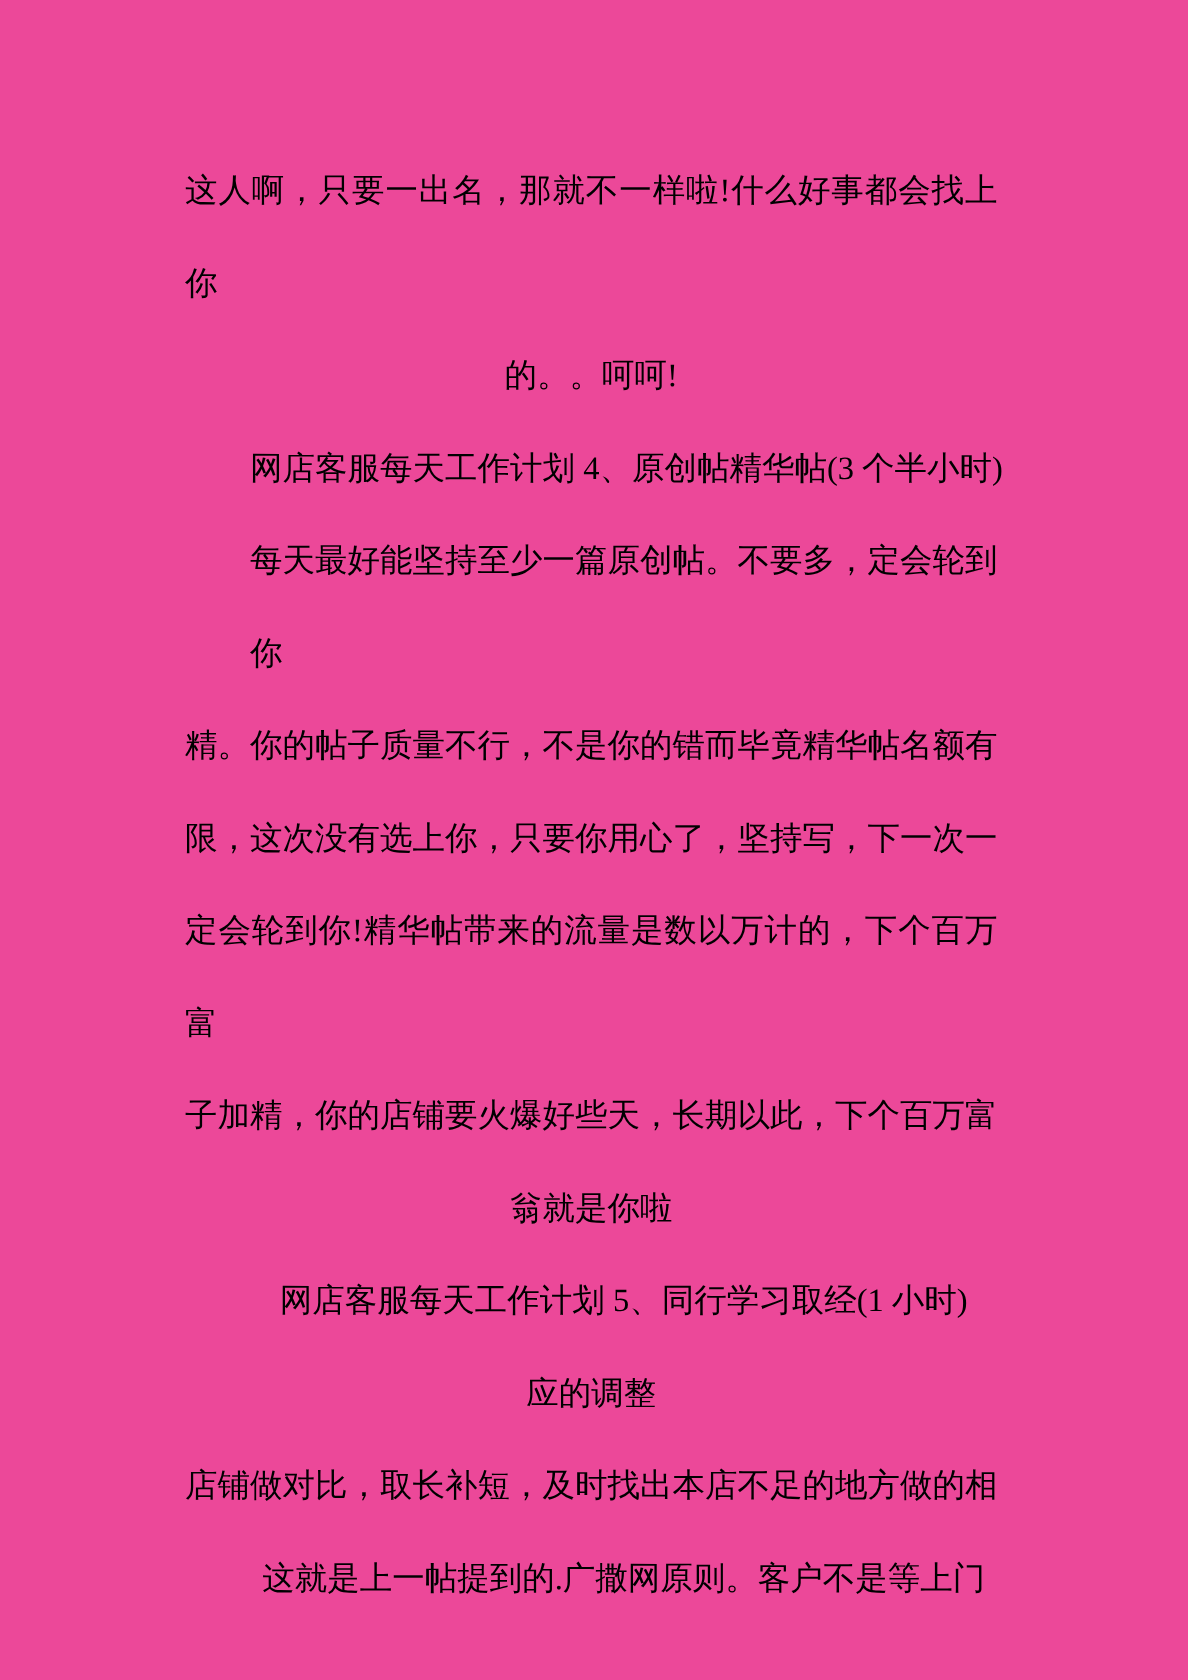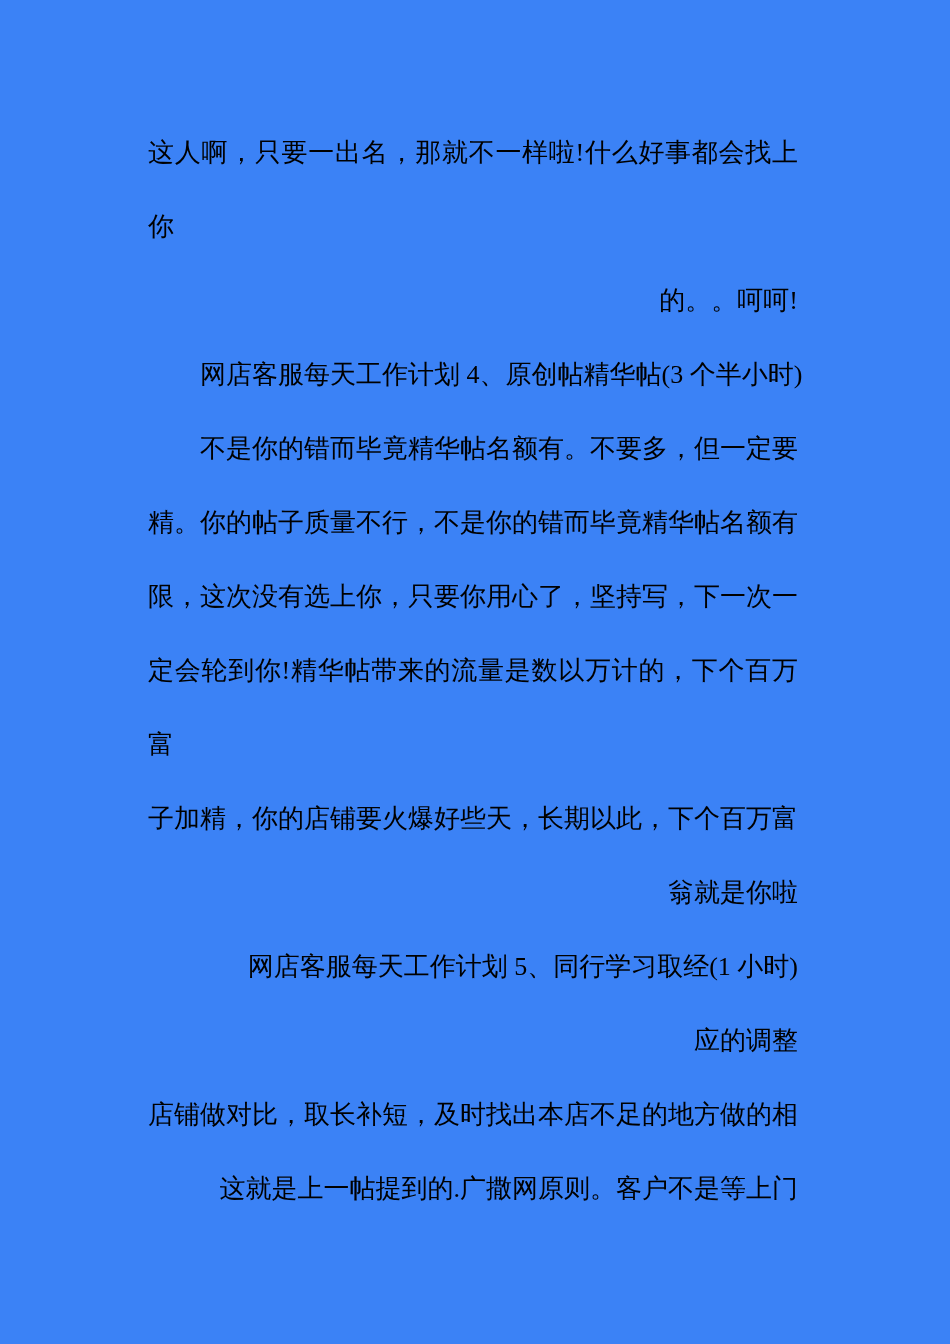--- a/index.html
+++ b/index.html
@@ -4,56 +4,56 @@
 <style>
   html, body {
     margin: 0;
     padding: 0;
     background: #ffffff;
   }
   .page {
     position: relative;
     width: 950px;
     height: 1344px;
-    background: #3b82f6;
+    background: #ec4899;
     box-sizing: border-box;
     padding: 116px 152px 0 148px;
     overflow: hidden;
   }
   .doc-body {
     width: 650px;
   }
   .line {
     font-family: "Liberation Serif", "DejaVu Serif", serif;
     font-size: 26px;
     line-height: 74px;
     color: #000000;
     letter-spacing: 0;
-    text-align: right;
+    text-align: center;
     white-space: nowrap;
   }
   .line.justify {
     white-space: normal;
     text-align: justify;
     text-align-last: justify;
     text-justify: inter-character;
   }
   .line.indent {
     padding-left: 52px;
   }
 </style>
 </head>
 <body>
 
 <div class="page">
   <div class="doc-body">
     <div class="line justify">这人啊，只要一出名，那就不一样啦!什么好事都会找上你</div>
     <div class="line">的。。呵呵!</div>
     <div class="line indent">网店客服每天工作计划 4、原创帖精华帖(3 个半小时)</div>
-    <div class="line indent justify">不是你的错而毕竟精华帖名额有。不要多，但一定要</div>
+    <div class="line indent justify">每天最好能坚持至少一篇原创帖。不要多，定会轮到你</div>
     <div class="line justify">精。你的帖子质量不行，不是你的错而毕竟精华帖名额有</div>
     <div class="line justify">限，这次没有选上你，只要你用心了，坚持写，下一次一</div>
     <div class="line justify">定会轮到你!精华帖带来的流量是数以万计的，下个百万富</div>
     <div class="line justify">子加精，你的店铺要火爆好些天，长期以此，下个百万富</div>
     <div class="line">翁就是你啦</div>
     <div class="line indent">网店客服每天工作计划 5、同行学习取经(1 小时)</div>
     <div class="line">应的调整</div>
     <div class="line justify">店铺做对比，取长补短，及时找出本店不足的地方做的相</div>
     <div class="line indent">这就是上一帖提到的.广撒网原则。客户不是等上门</div>
   </div>

